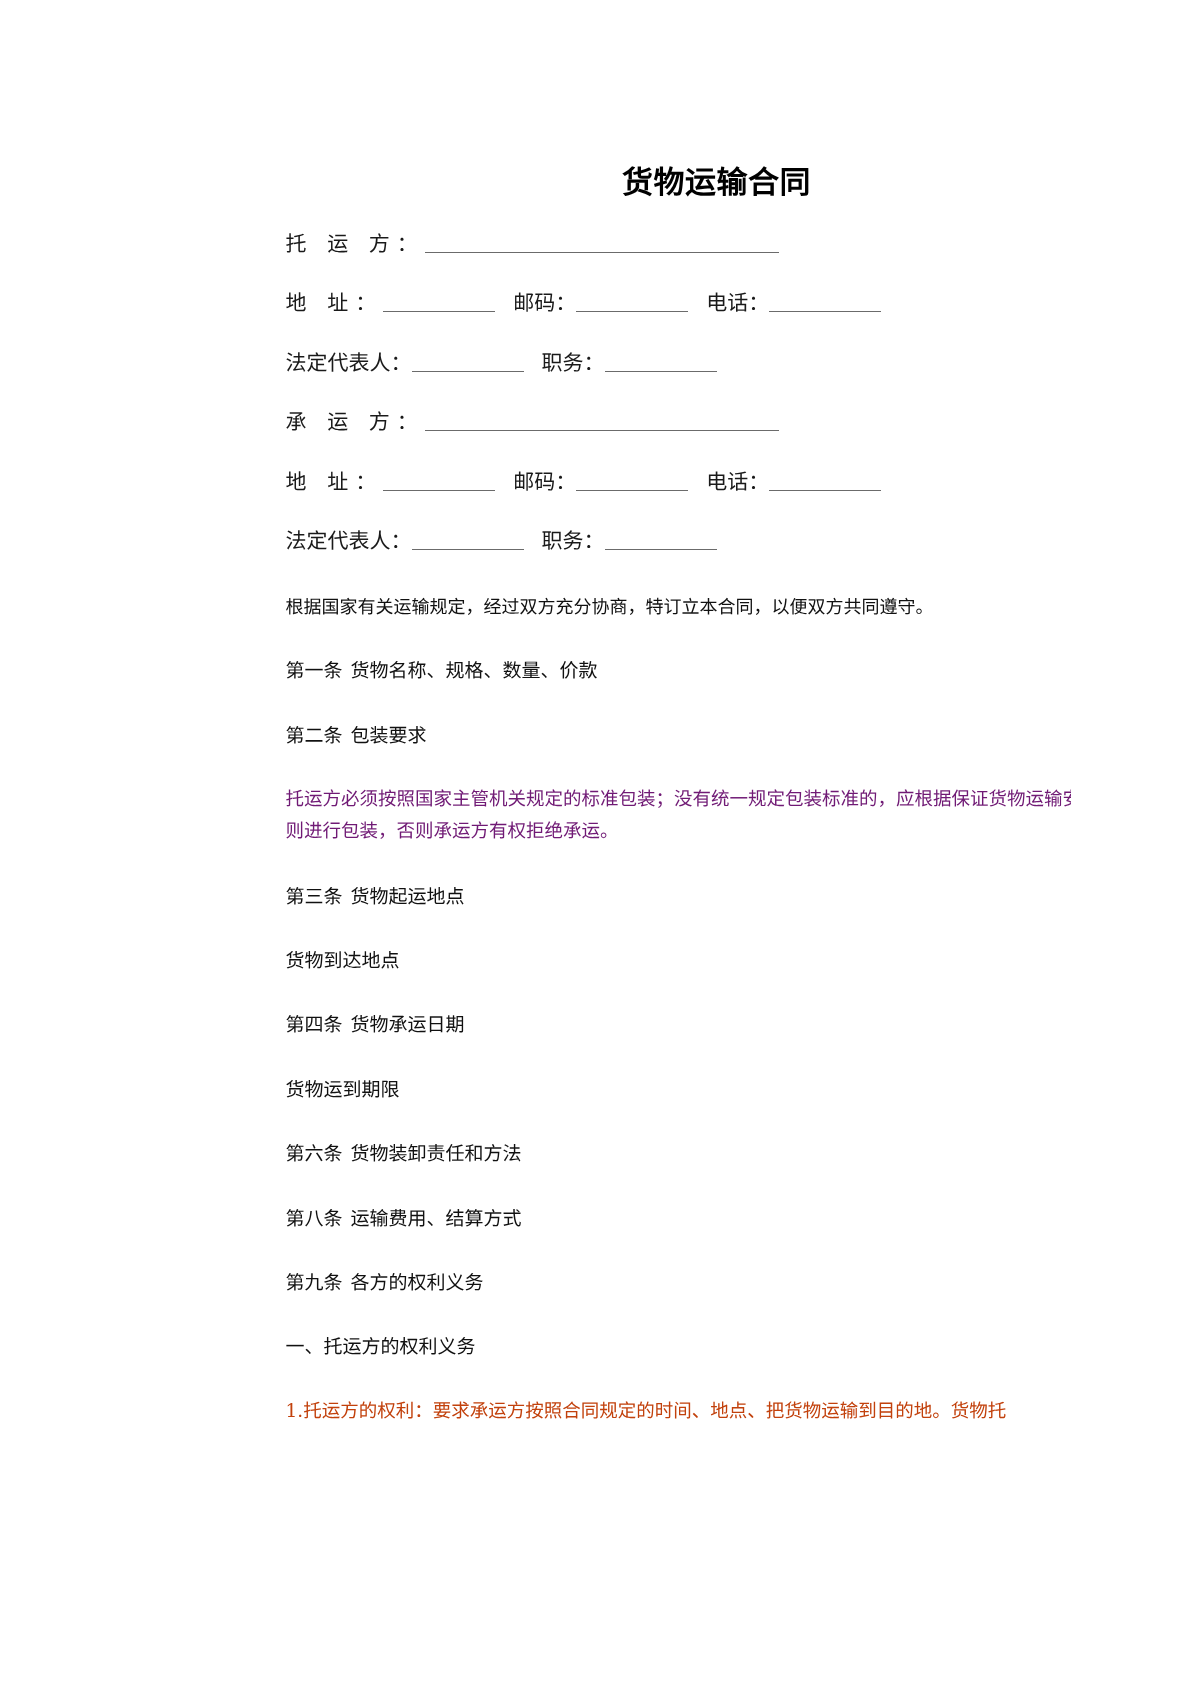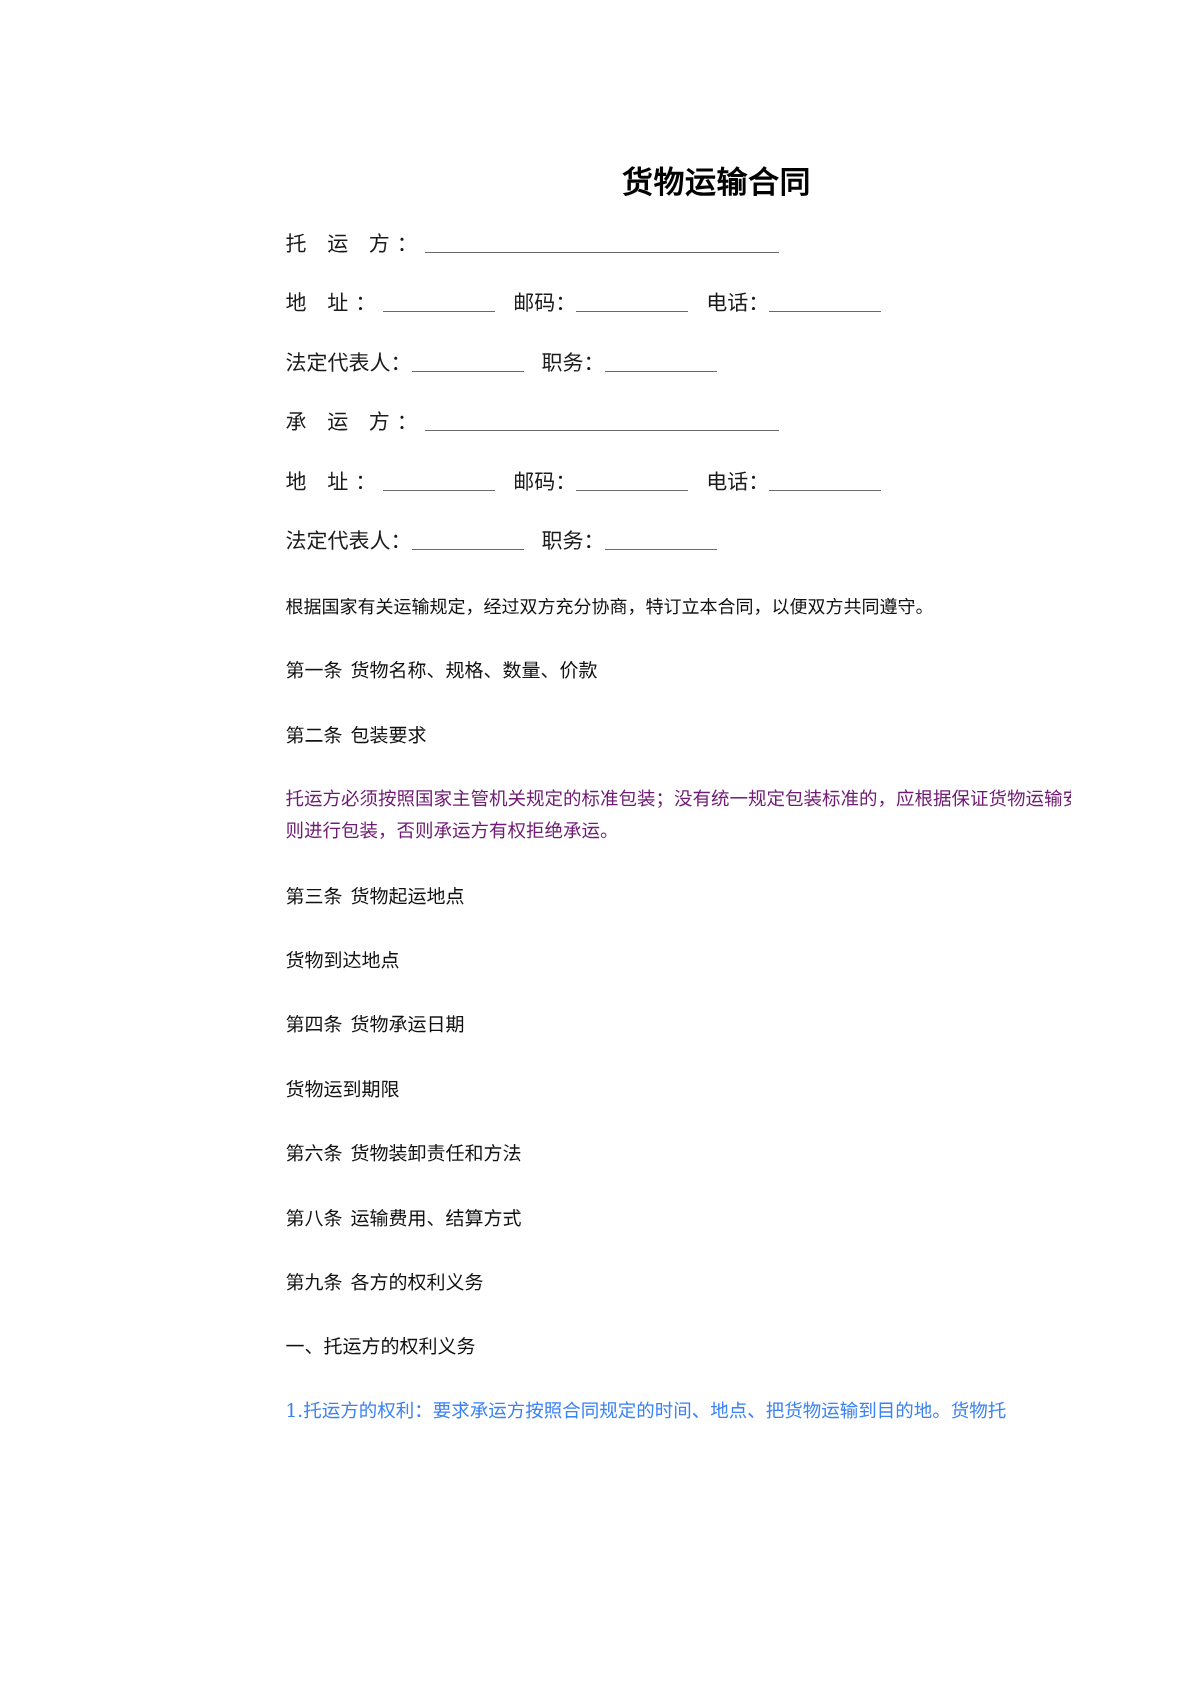--- a/index.html
+++ b/index.html
@@ -92,21 +92,21 @@
     color: #701a75;
     width: 860px;
   }
   .last-line {
     font-size: 18.5px;
     line-height: 1.6;
     margin: 0;
     padding-top: 34px;
     white-space: nowrap;
     overflow: hidden;
-    color: #3b82f6;
+    color: #c2410c;
   }
 </style>
 </head>
 <body>
 
 <div class="page">
   <div class="content">
 
     <h1 class="doc-title">货物运输合同</h1>
 

